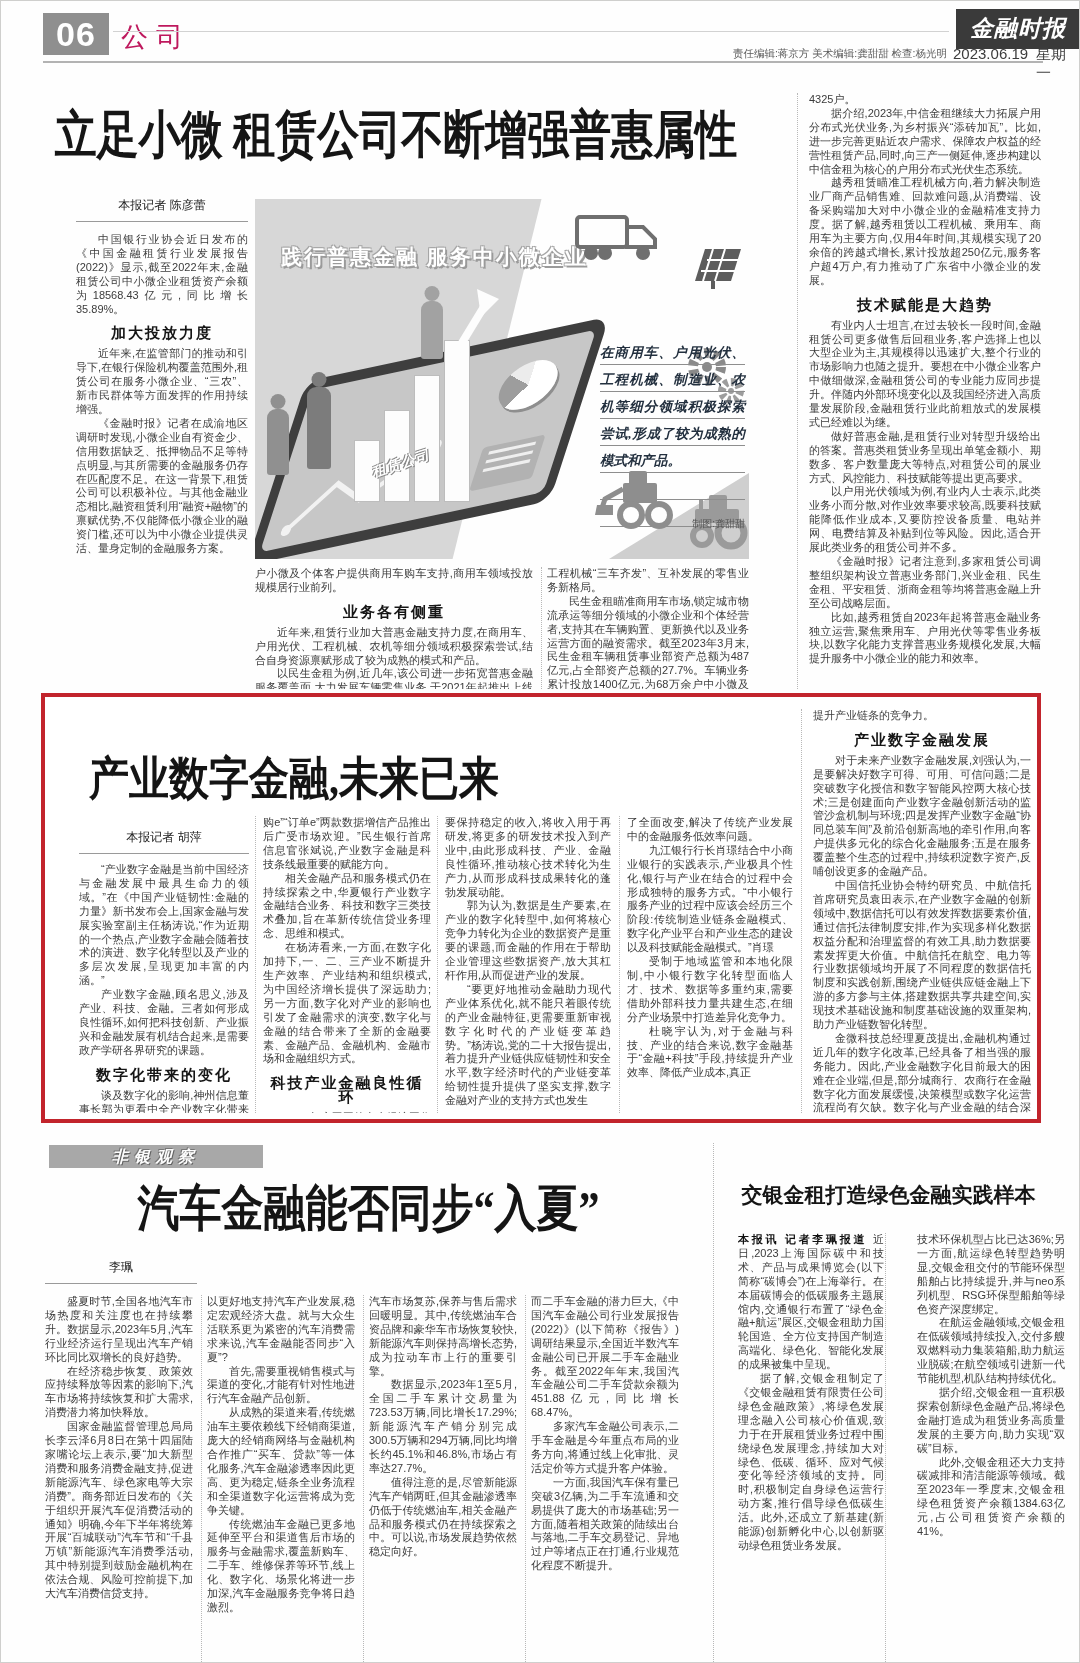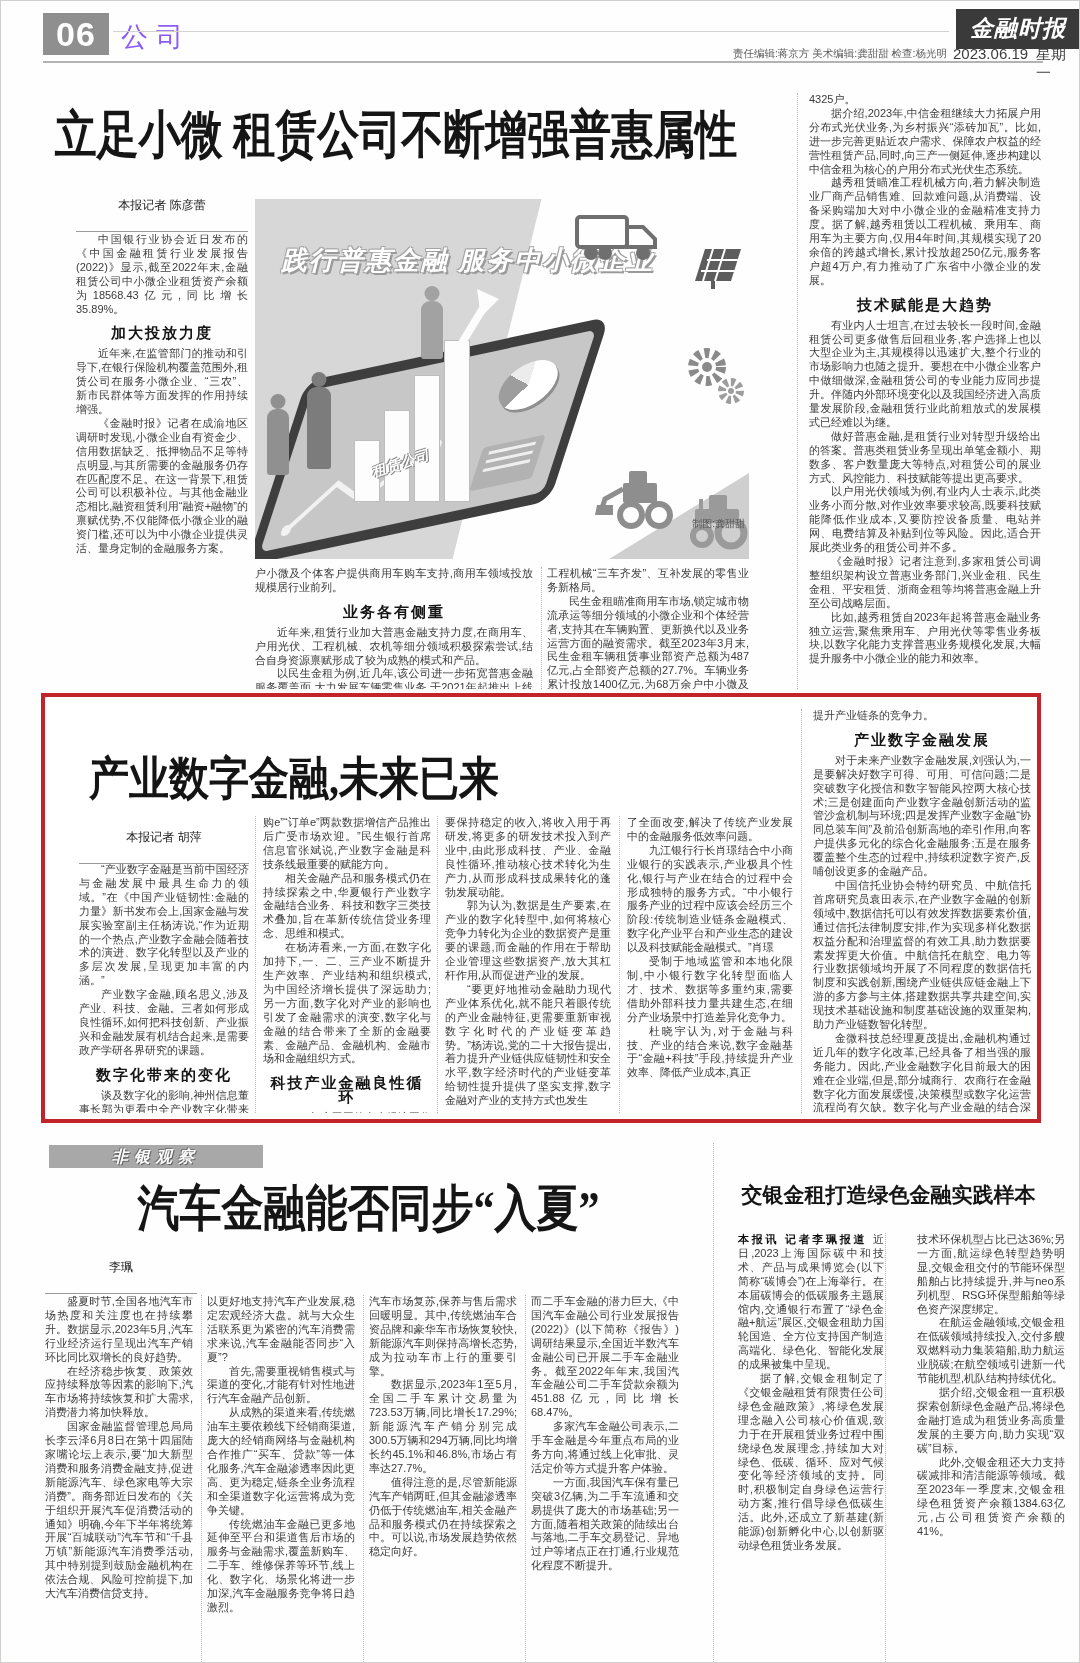--- a/index.html
+++ b/index.html
@@ -5,59 +5,59 @@
   * { box-sizing: border-box; margin: 0; padding: 0; }
   html,body { background:#e3e2e0; }
   body { font-family:"Liberation Sans","DejaVu Sans",sans-serif; }
   .page { position:relative; width:1080px; height:1663px; background:#fefefe;
           overflow:hidden; border:1px solid #cfcfcd; }
 
   
   .pageno { position:absolute; left:42px; top:12px; width:66px; height:42px;
             background:#8f8f8f; color:#fff; font-weight:bold; font-size:34px;
             text-align:center; line-height:42px; letter-spacing:1px; }
-  .sect   { position:absolute; left:120px; top:18px; font-size:27px; color:#8b5cf6;
+  .sect   { position:absolute; left:120px; top:18px; font-size:27px; color:#be185d;
             letter-spacing:8px; }
   .hair-a { position:absolute; left:112px; top:30px; width:836px; height:0;
             border-top:1px solid #d2d2d2; }
   .hair-b { position:absolute; left:42px; top:60px; width:1000px; height:0;
             border-top:2px solid #b3b3b3; }
   .masthead { position:absolute; left:955px; top:8px; width:124px; height:40px;
             background:#3a3a3a; color:#fff; font-family:"Liberation Serif","DejaVu Serif",serif;
             font-style:italic; font-weight:bold; font-size:23px; text-align:center;
             line-height:40px; letter-spacing:1px; }
   .credits { position:absolute; left:700px; top:46px; width:246px; font-size:10.5px;
             color:#5a5a5a; text-align:right; }
   .dateline { position:absolute; left:952px; top:44px; font-size:15px; color:#3c3c3c; }
   .weekday  { position:absolute; left:1035px; top:44px; font-size:15px; color:#3c3c3c; }
 
   
   .h-lead { position:absolute; left:42px; top:100px; width:706px; text-align:center;
             font-family:"Liberation Serif","DejaVu Serif",serif; font-weight:bold;
             font-size:42px; color:#151515; transform:scaleY(1.22); transform-origin:top center; }
   .byline { position:absolute; text-align:center; font-size:12px; color:#222;
-            border-bottom:1px solid #9a9a9a; padding-bottom:17px; }
+            border-bottom:1px solid #9a9a9a; padding-bottom:7px; }
   .col { position:absolute; overflow:hidden; font-size:11px; line-height:13.9px;
          text-align:justify; color:#3b3b3b; }
   .col p { margin:0; text-indent:2em; }
   .col p.noindent { text-indent:0; }
   .col b { color:#111; }
   .subhead { font-size:15px; font-weight:bold; text-align:center; margin:10px 0 7px;
              color:#161616; letter-spacing:2px; }
   .vdot { position:absolute; width:0; border-left:1px dotted #b8b8b8; }
 
   
   .gfx { position:absolute; left:254px; top:198px; width:494px; height:360px;
          background:#d7d7d7; overflow:hidden; }
   .gfx-wedge { position:absolute; inset:0; background:#fefefe;
          clip-path:polygon(58% 0,100% 0,100% 100%,40% 100%); }
   .gfx-tri { position:absolute; right:0; bottom:0; width:0; height:0;
          border-left:140px solid transparent; border-bottom:86px solid #cfcfcf; }
-  .gfx-slogan { position:absolute; left:26px; top:44px; font-size:26px; font-weight:bold;
-         font-style:italic; color:#fff; letter-spacing:2px; white-space:nowrap;
+  .gfx-slogan { position:absolute; left:26px; top:44px; font-size:21px; font-weight:bold;
+         color:#fff; letter-spacing:2px; white-space:nowrap;
          text-shadow:2px 2px 0 #9a9a9a,-1px -1px 0 #a5a5a5,1px -1px 0 #a5a5a5,-1px 1px 0 #a5a5a5; }
   .tablet { position:absolute; left:18px; top:158px; width:310px; height:168px;
          background:#3e3e3e; border-radius:16px;
          transform:rotate(-12deg) skewX(-30deg); }
   .screen { position:absolute; inset:10px; background:#c7c7c7; border-radius:8px; }
   .pie { position:absolute; right:26px; top:18px; width:58px; height:44px; border-radius:50%;
          background:conic-gradient(#fff 0 225deg,#9d9d9d 225deg 300deg,#ececec 300deg 360deg);
          box-shadow:3px 3px 0 #8e8e8e; }
   .mini-panel { position:absolute; right:18px; bottom:16px; width:64px; height:40px;
          background:#b2b2b2; border-radius:4px; }
@@ -184,20 +184,21 @@
       <circle cx="66" cy="50" r="11" fill="none" stroke="#8e8e8e" stroke-width="6"></circle>
     </svg>
     <svg class="icon" style="left:430px;top:292px;" width="64" height="60" viewBox="0 0 64 60">
       <rect x="24" y="4" width="18" height="16" rx="2" fill="#9a9a9a"></rect>
       <rect x="10" y="18" width="44" height="14" rx="2" fill="#9a9a9a"></rect>
       <rect x="14" y="8" width="4" height="10" fill="#9a9a9a"></rect>
       <circle cx="46" cy="42" r="13" fill="none" stroke="#9a9a9a" stroke-width="7"></circle>
       <circle cx="17" cy="45" r="9" fill="none" stroke="#9a9a9a" stroke-width="6"></circle>
     </svg>
 
+    <div class="gfx-note">在商用车、户用光伏、工程机械、制造业、农机等细分领域积极探索尝试,形成了较为成熟的模式和产品。</div>
     <div class="gfx-credit">制图:龚甜甜</div>
   </div>
 
   <div class="col" style="left:254px;top:566px;width:278px;height:122px;">
       <p class="noindent">户小微及个体客户提供商用车购车支持,商用车领域投放规模居行业前列。</p>
       <h4 class="subhead">业务各有侧重</h4>
       <p>近年来,租赁行业加大普惠金融支持力度,在商用车、户用光伏、工程机械、农机等细分领域积极探索尝试,结合自身资源禀赋形成了较为成熟的模式和产品。</p>
       <p>以民生金租为例,近几年,该公司进一步拓宽普惠金融服务覆盖面,大力发展车辆零售业务,于2021年起推出上线乘用车和工程机械自营业务,建立起乘用车、商用车、</p>
     </div>
   <div class="col" style="left:546px;top:566px;width:202px;height:122px;">

